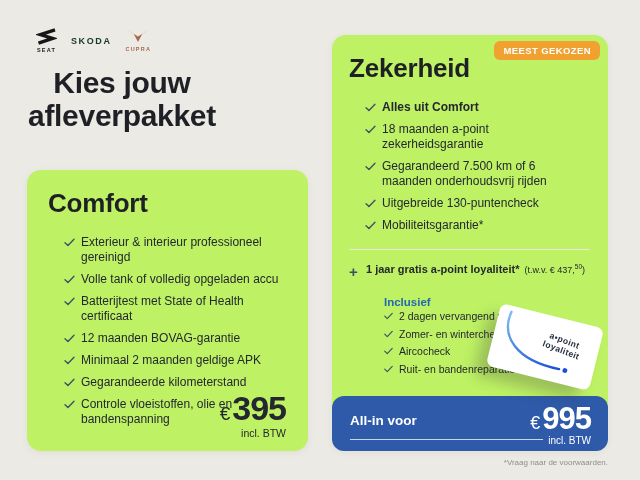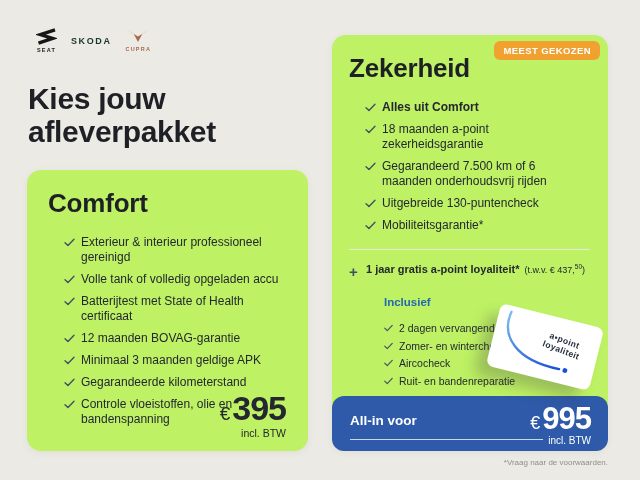--- a/index.html
+++ b/index.html
@@ -7,21 +7,21 @@
   .stage { position:relative; width:640px; height:480px; background: var(--bg,#ECEAE5); overflow:hidden; color: var(--text,#24272F); }
 
   
   .header { position:absolute; left:28px; top:28px; }
   .brands { display:flex; align-items:flex-start; gap:14px; margin-left:8px; height:30px; }
   .brand { display:flex; flex-direction:column; align-items:center; gap:2px; }
   .brand-word { font-size:5.5px; font-weight:700; letter-spacing:1.2px; color:#1b1b1b; }
   .cupra-word { color: var(--copper,#A96A4A); }
   .brand.skoda { justify-content:center; height:26px; }
   .skoda-word { font-size:9px; font-weight:700; letter-spacing:1.6px; color: var(--skoda-green,#16352B); }
-  h1 { margin:24px 0 0; font-size:30px; line-height:33px; font-weight:600; letter-spacing:-0.3px; color:#1e2025; }
+  h1 { margin:8px 0 0; font-size:30px; line-height:33px; font-weight:600; letter-spacing:-0.3px; color:#1e2025;text-align:center; }
 
   
   .card { position:absolute; background:#bef264; border-radius:14px; box-shadow:0 2px 8px rgba(0,0,0,0.05); box-sizing:border-box; }
   .comfort  { left:27px;  top:170px; width:281px; height:281px; padding:18px 8px 0 21px; }
   .zekerheid{ left:332px; top:35px;  width:276px; height:416px; padding:18px 8px 0 17px; }
   h2 { margin:0 0 12px; font-size:26px; font-weight:700; color:#1e2025; letter-spacing:-0.2px; }
 
   .feature-list { list-style:none; margin:16px; padding:0; display:flex; flex-direction:column; gap:7px; }
   .feature { display:flex; gap:6px; font-size:12px; line-height:15px; font-weight:500; color:var(--text,#24272F); }
   .feature .check { flex:0 0 11px; width:11px; height:9px; margin-top:3px; }
@@ -38,21 +38,21 @@
   
   .badge { position:absolute; top:6px; right:8px; background:var(--badge-orange,#F0A12F); color:#fff;
            font-size:9.5px; font-weight:700; letter-spacing:0.4px; padding:4px 9px; border-radius:6px; }
   .zek-divider { border:none; border-top:1px solid #e7e6e3; margin:13px 10px 0 0; }
   .bonus-row { display:flex; align-items:baseline; margin-top:13px; white-space:nowrap; }
   .plus { flex:0 0 17px; width:17px; font-size:15px; font-weight:600; color:var(--check,#414D68); align-self:flex-start; }
   .bonus-label { font-size:11px; font-weight:700; }
   .bonus-note { font-size:9px; margin-left:5px; }
   .bonus-note sup { font-size:6.5px; }
   .inclusief { margin:16px 0 0 35px; }
-  .inclusief-label { color:var(--link-blue,#2368B2); font-size:11.5px; font-weight:700; margin-bottom:14px; }
+  .inclusief-label { color:var(--link-blue,#2368B2); font-size:11.5px; font-weight:700; margin-bottom:2px; }
   .sub-list { list-style:none; margin:0; padding:0; display:flex; flex-direction:column; gap:5px; }
   .sub-list .feature { font-size:10.5px; line-height:12.5px; }
   .sub-list .check { flex:0 0 9px; width:9px; height:8px; margin-top:2px; }
 
   .loyalty-card { position:absolute; left:160px; top:280px; width:106px; height:64px; background:#fff; border-radius:7px;
                   transform:rotate(14deg); box-shadow:-10px 12px 14px rgba(60,60,60,0.28); z-index:3; }
   .swoosh { position:absolute; left:0; top:0; width:100%; height:100%; }
   .lc-text { position:absolute; left:42px; top:16px; width:56px; font-size:8.5px; font-weight:700; letter-spacing:0.4px;
              color:#273142; text-align:center; line-height:10px; transform:rotate(7deg); }
 
@@ -125,21 +125,21 @@
           <svg class="check" viewBox="0 0 12 10">
             <path d="M1 5.2 L4.3 8.4 L11 1.4"></path>
           </svg>
           <span class="ftext">12 maanden BOVAG-garantie</span>
         </li>
 
         <li class="feature">
           <svg class="check" viewBox="0 0 12 10">
             <path d="M1 5.2 L4.3 8.4 L11 1.4"></path>
           </svg>
-          <span class="ftext">Minimaal 3 maanden geldige APK</span>
+          <span class="ftext">Minimaal 2 maanden geldige APK</span>
         </li>
 
         <li class="feature">
           <svg class="check" viewBox="0 0 12 10">
             <path d="M1 5.2 L4.3 8.4 L11 1.4"></path>
           </svg>
           <span class="ftext">Gegarandeerde kilometerstand</span>
         </li>
 
         <li class="feature">

